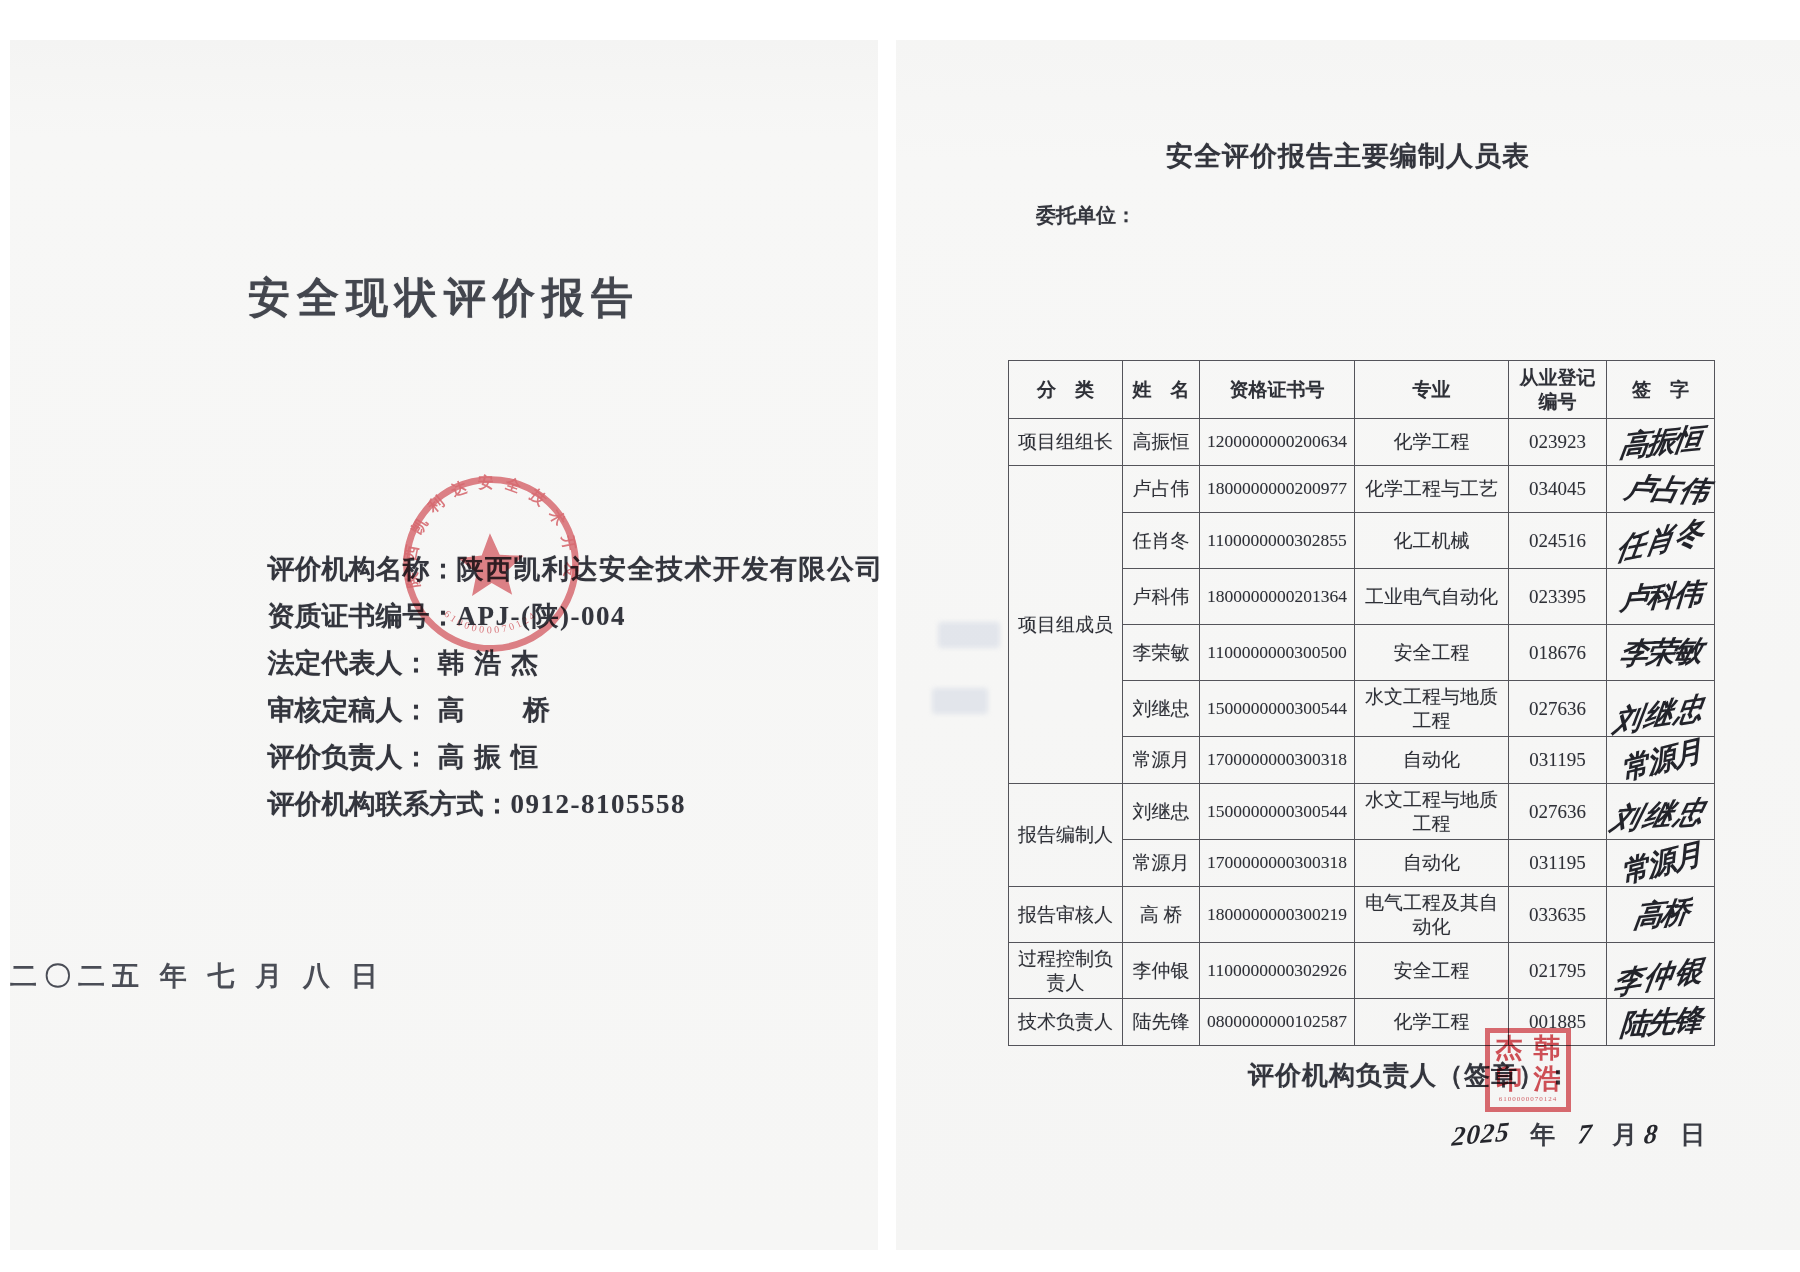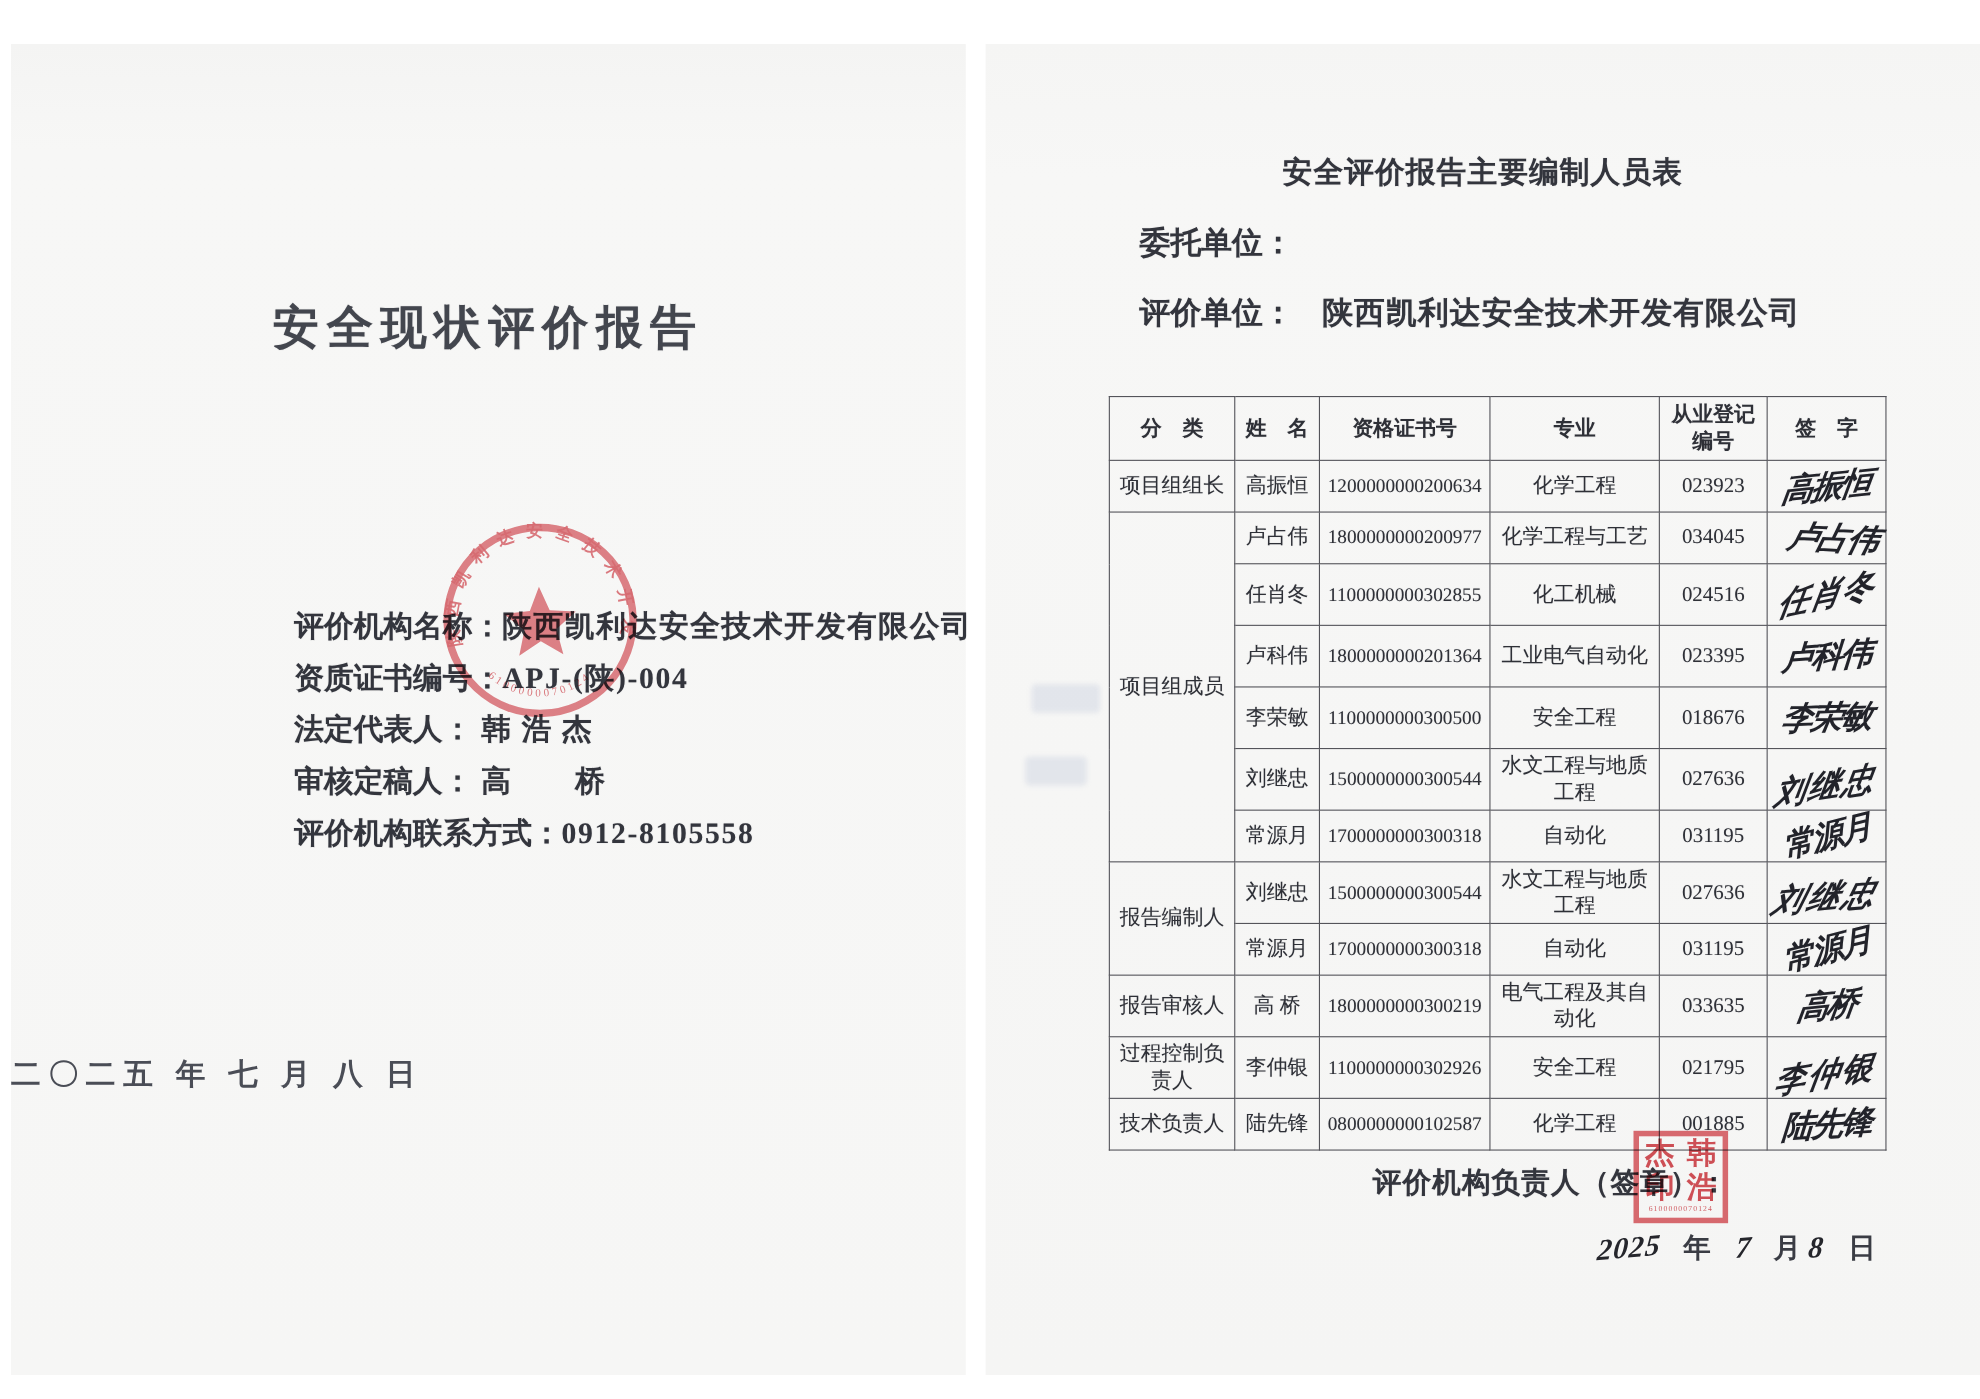--- a/index.html
+++ b/index.html
@@ -21,21 +21,21 @@
   .info-line .lbl{display:inline-block;min-width:170px;}
   .info-line .val{letter-spacing:1.5px;}
   .cover-date{position:absolute;left:0;top:918px;width:100%;
     font-size:27px;font-weight:600;letter-spacing:7px;color:#4a4d56;}
   
   .seal{position:absolute;left:385px;top:428px;width:192px;height:192px;
     mix-blend-mode:multiply;opacity:.85;transform:rotate(-2deg);}
   
   .sheet-title{position:absolute;left:0;top:98px;width:100%;text-align:center;
     font-size:27px;font-weight:700;letter-spacing:1px;font-family:Liberation Serif, serif;}
-  .unit-line{position:absolute;left:140px;font-size:28px;font-weight:700;text-align:right;}
+  .unit-line{position:absolute;left:140px;font-size:20px;font-weight:700;text-align:right;}
   .unit-line .u-val{margin-left:26px;font-weight:700;letter-spacing:1px;}
   .u1{top:162px;} .u2{top:226px;}
   table.roster{position:absolute;left:112px;top:320px;width:706px;border-collapse:collapse;
     table-layout:fixed;font-size:19px;color:#2e3037;}
   table.roster th,table.roster td{border:1.6px solid #54545a;text-align:center;vertical-align:middle;
     padding:2px 3px;line-height:1.25;font-weight:400;text-shadow:0 0 1px rgba(60,60,70,.22);}
   table.roster th{font-weight:700;font-size:19px;}
   col.c-cat{width:114px;} col.c-name{width:77px;} col.c-cert{width:155px;}
   col.c-major{width:154px;} col.c-reg{width:98px;} col.c-sig{width:108px;}
   tr.hrow{height:58px;} tr.r1{height:47px;} tr.r2{height:56px;}
@@ -81,20 +81,23 @@
     <div class="info-line">
       <span class="lbl">资质证书编号：</span><span class="val">APJ-(陕)-004</span>
     </div>
     <div class="info-line">
       <span class="lbl">法定代表人：</span><span class="val">韩 浩 杰</span>
     </div>
     <div class="info-line">
       <span class="lbl">审核定稿人：</span><span class="val">高　　桥</span>
     </div>
     <div class="info-line">
+      <span class="lbl">评价负责人：</span><span class="val">高 振 恒</span>
+    </div>
+    <div class="info-line">
       <span class="lbl" style="min-width:0">评价机构联系方式：</span><span class="val">0912-8105558</span>
     </div>
   </div>
 
   <div class="cover-date">二〇二五 年 七 月 八 日</div>
 
   <svg class="seal" viewBox="0 0 200 200">
     <defs>
       <path id="sealArcTop" d="M 26.7,125 A 78,78 0 1 1 173.3,125" fill="none"></path>
       <path id="sealArcBot" d="M 42,144 A 74,74 0 0 0 158,144" fill="none"></path>
@@ -111,23 +114,20 @@
 </div>
 
 <div class="page page-right">
   <div class="ghost g1"></div>
   <div class="ghost g2"></div>
 
   <div class="sheet-title ink">安全评价报告主要编制人员表</div>
 
   <div class="unit-line u1 ink">
     <span>委托单位：</span><span class="u-val"></span>
-  </div>
-  <div class="unit-line u2 ink">
-    <span>评价单位：</span><span class="u-val">陕西凯利达安全技术开发有限公司</span>
   </div>
 
   <table class="roster">
     <colgroup>
       <col class="c-cat">
         <col class="c-name">
         <col class="c-cert">
         <col class="c-major">
         <col class="c-reg">
         <col class="c-sig">

